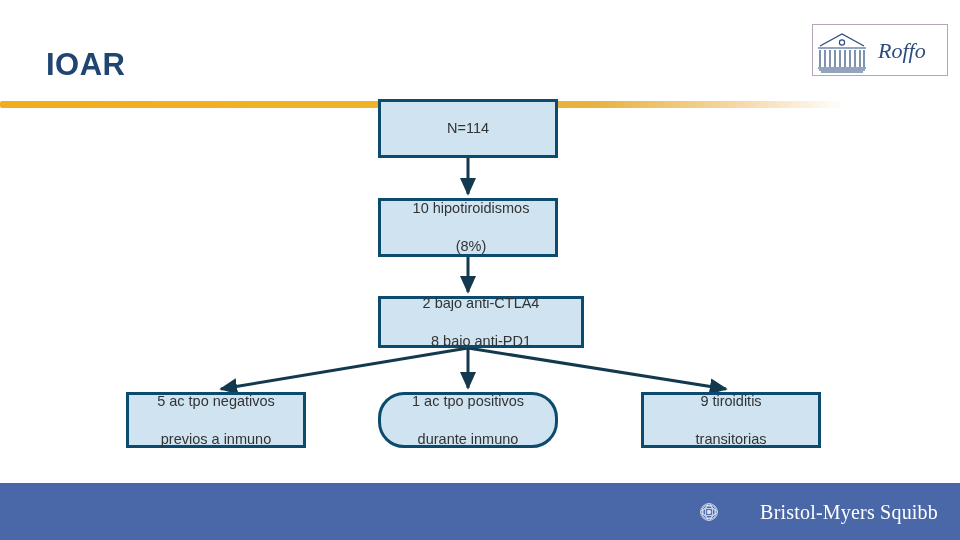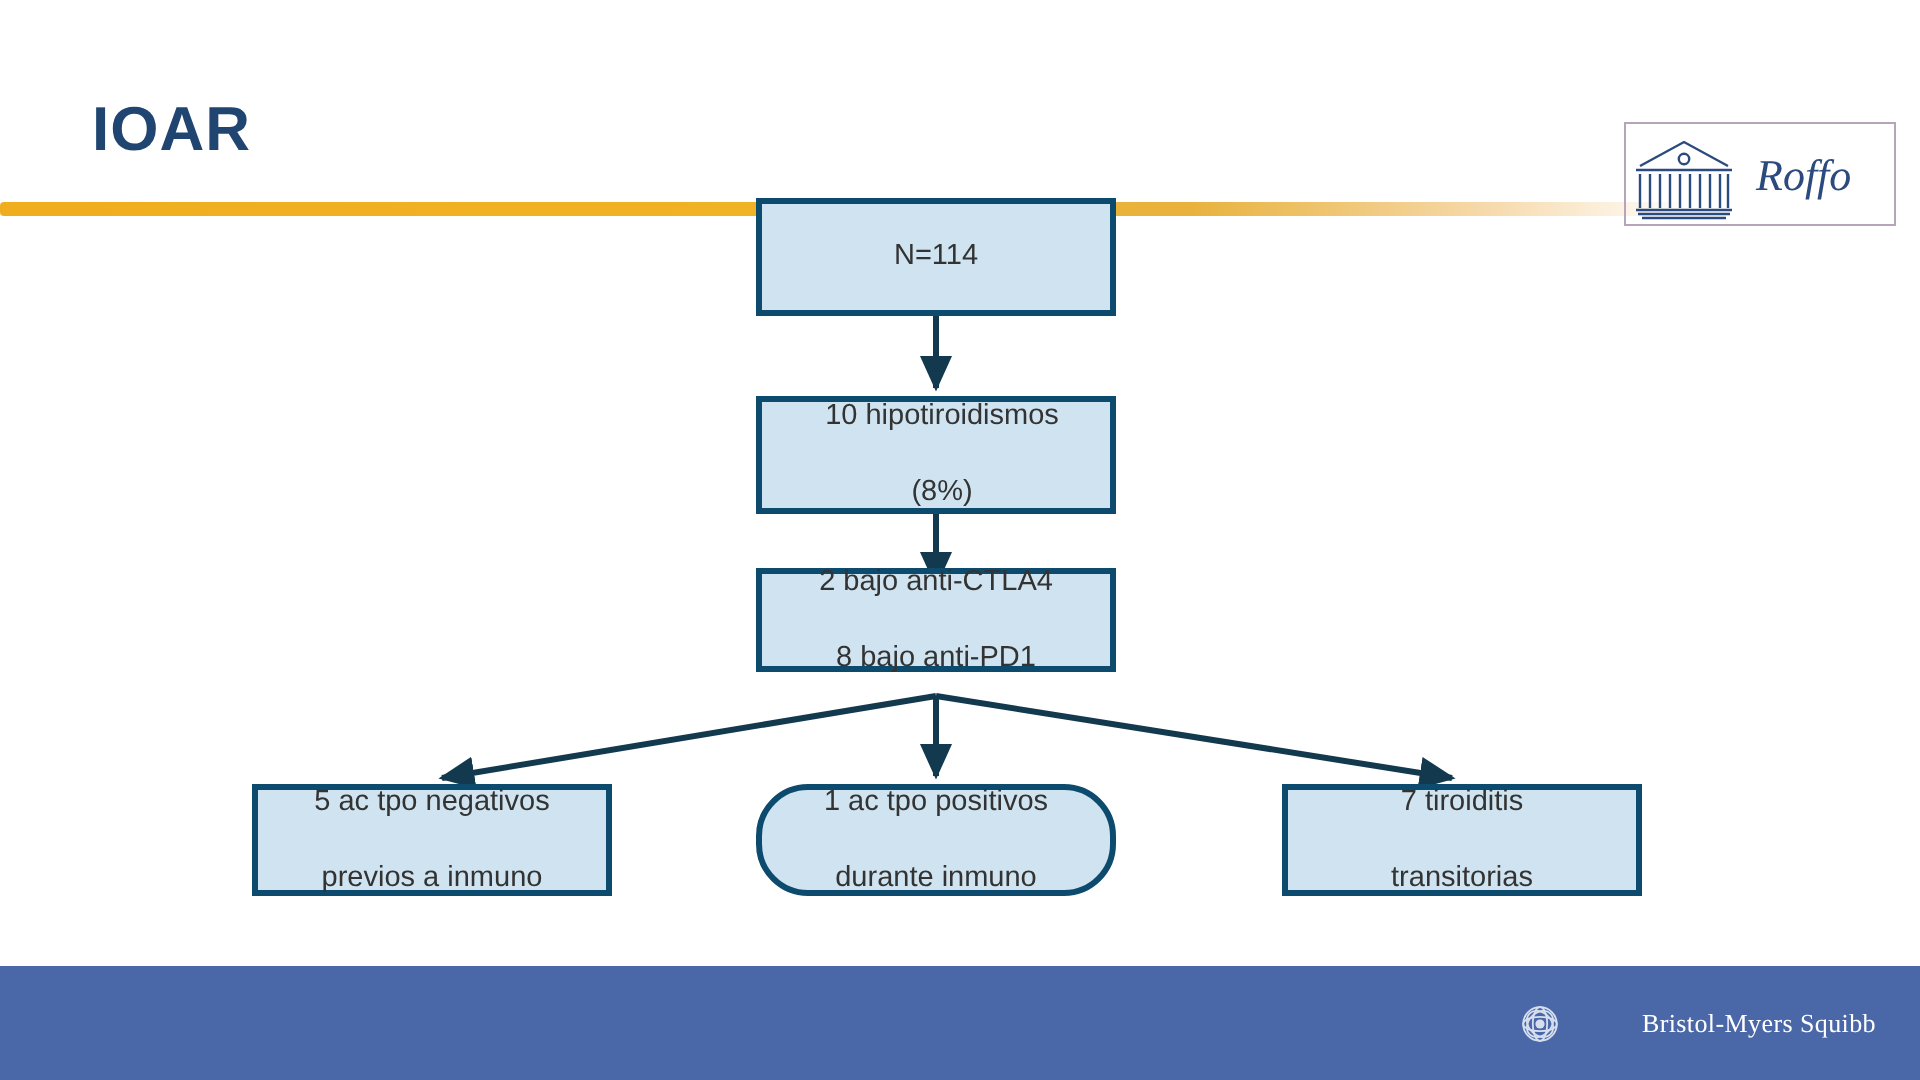--- a/index.html
+++ b/index.html
@@ -51,21 +51,20 @@
     border-radius: 2px;
   }
 
   
   .roffo-logo {
     position: absolute;
     left: 812px;
     top: 24px;
     width: 136px;
     height: 52px;
-    margin-top: 37px;
   }
   .roffo-logo svg { display: block; }
 
   
   .fbox {
     position: absolute;
     background: #cfe4f0;
     border: 3px solid #0c4a6e;
     box-sizing: border-box;
     display: flex;
@@ -74,21 +73,21 @@
     text-align: center;
     color: #333333;
     font-size: 14.5px;
     line-height: 19px;
     padding: 2px 6px;
   }
   .fbox span { display: block; width: 100%; }
 
   #box-n        { left: 378px; top: 99px;  width: 180px; height: 59px; }
   #box-hipo     { left: 378px; top: 198px; width: 180px; height: 59px; padding-left: 12px; }
-  #box-drugs    { left: 378px; top: 284px; width: 180px; height: 52px; }
+  #box-drugs    { left: 378px; top: 296px; width: 206px; height: 52px; }
   #box-neg      { left: 126px; top: 392px; width: 180px; height: 56px; }
   #box-pos      { left: 378px; top: 392px; width: 180px; height: 56px; border-radius: 26px; }
   #box-tiro     { left: 641px; top: 392px; width: 180px; height: 56px; }
 
   
   #connectors {
     position: absolute;
     left: 0; top: 0;
     width: 960px;
     height: 540px;
@@ -114,21 +113,21 @@
     gap: 18px;
   }
   .logo-unit {
     display: flex;
     align-items: center;
     gap: 6px;
     color: #ffffff;
   }
   .logo-unit .ltext {
     font-family: "Liberation Serif", serif;
-    font-size: 13px;
+    font-size: 20px;
     letter-spacing: 0.2px;
     white-space: nowrap;
     color: #ffffff;
     margin-left: 34px;
   }
   .logo-unit svg { display: block; }
 </style>
 </head>
 <body>
 
@@ -197,21 +196,21 @@
 
   <div class="fbox" id="box-pos">
     <span>
       <span>1 ac tpo positivos</span><br>
       <span>durante inmuno</span>
     </span>
   </div>
 
   <div class="fbox" id="box-tiro">
     <span>
-      <span>7 tiroiditis</span><br>
+      <span>9 tiroiditis</span><br>
       <span>transitorias</span>
     </span>
   </div>
 
   <div class="footer-band"></div>
 
   <div class="footer-logos">
 
     <div class="logo-unit">
       <svg width="22" height="22" viewBox="0 0 22 22">

